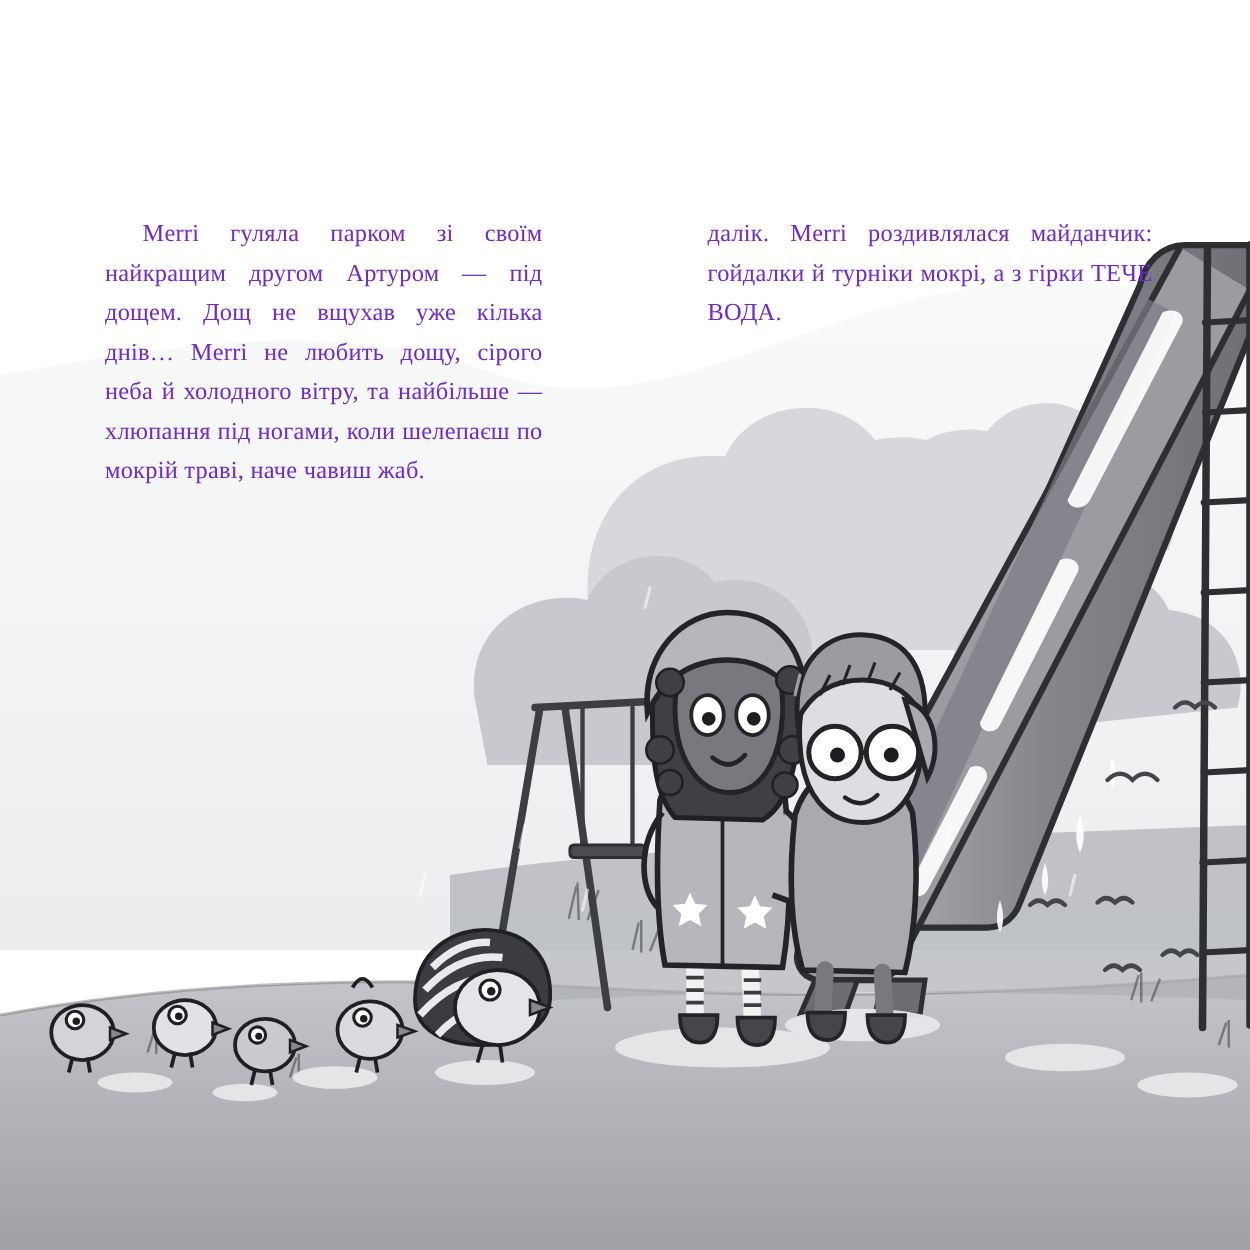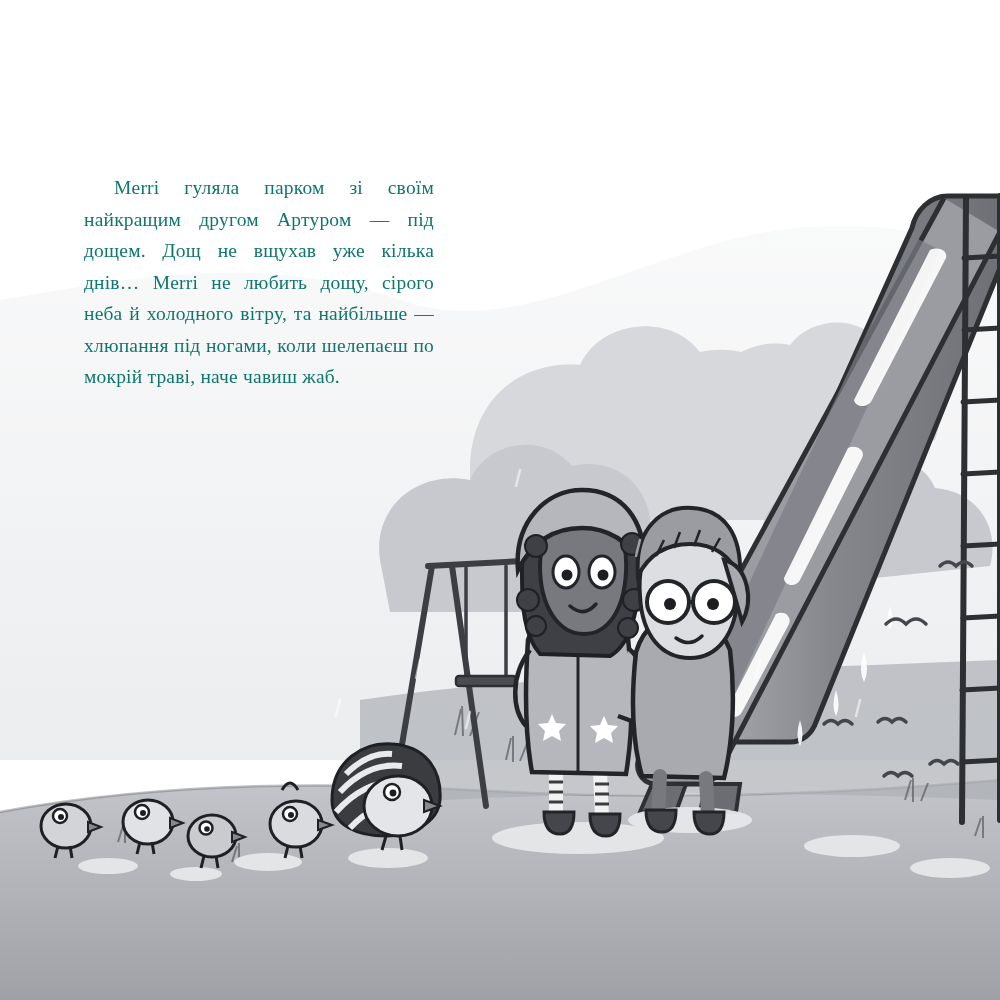--- a/index.html
+++ b/index.html
@@ -21,21 +21,21 @@
     position: absolute;
     left: 0; top: 0;
     width: 1000px; height: 1000px;
     z-index: 40;
   }
   .column {
     position: absolute;
     font-family: "Liberation Serif", serif;
     font-size: 19.5px;
     line-height: 31.5px;
-    color: #0f766e;
+    color: #6d28d9;
     text-align: justify;
     letter-spacing: 0.2px;
   }
   .column p {
     margin: 0;
   }
   .column p.indent {
     text-indent: 30px;
   }
   #col-left {
@@ -329,16 +329,19 @@
       </g>
     </svg>
   </div>
 
   <div class="text-layer">
 
     <div class="column" id="col-left">
       <p class="indent">Merri гуляла парком зі своїм найкращим другом Артуром — під дощем. Дощ не вщухав уже кілька днів… Merri не любить дощу, сірого неба й холодного вітру, та найбільше — хлюпання під ногами, коли шелепаєш по мокрій траві, наче чавиш жаб.</p>
     </div>
 
+    <div class="column" id="col-right">
+      <p>далік. Merri роздивлялася майданчик: гойдалки й турніки мокрі, а з гірки ТЕЧЕ ВОДА.</p>
+    </div>
 
   </div>
 
 </div>
 
 </body></html>

